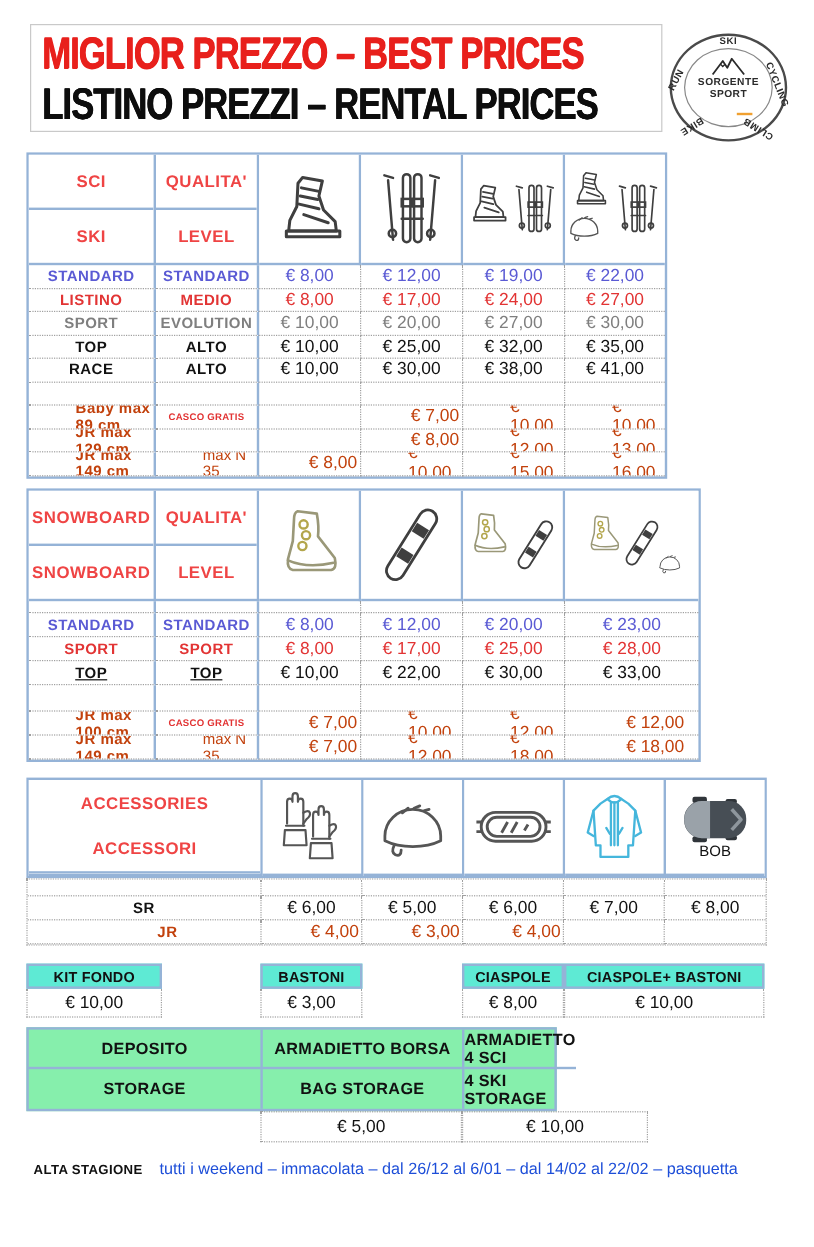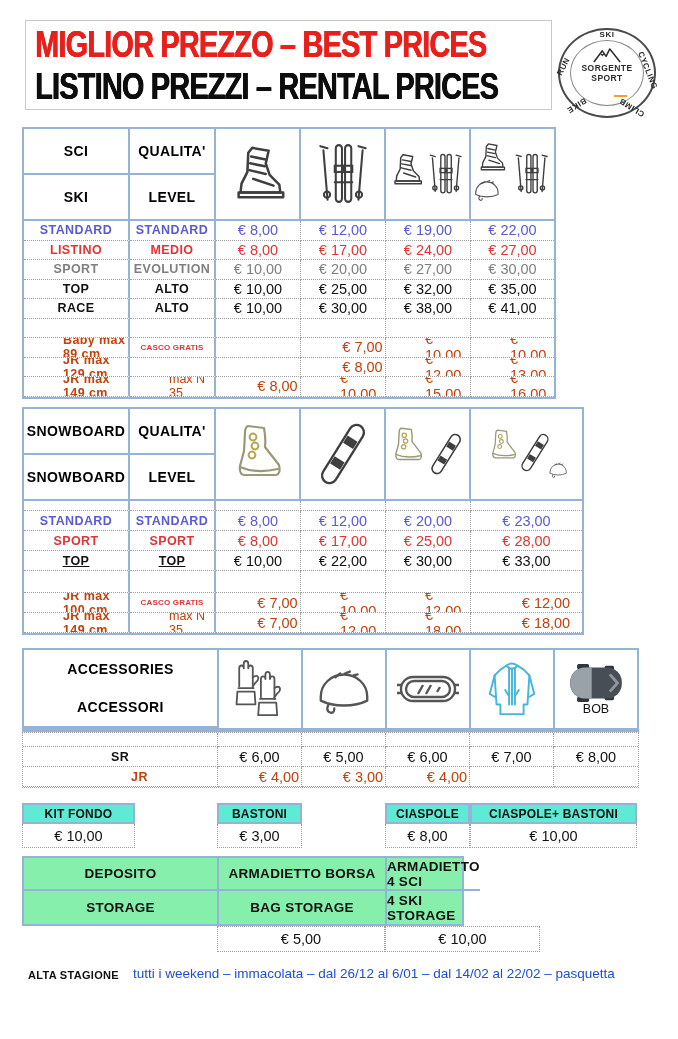--- a/index.html
+++ b/index.html
@@ -33,21 +33,21 @@
 
   
   .tbl{position:absolute;display:grid;background:#fff;border:2px solid var(--blue);box-sizing:border-box;}
   .c{border-right:1px dotted var(--dot);border-bottom:1px dotted var(--dot);
      display:flex;align-items:center;justify-content:center;overflow:hidden;box-sizing:border-box;}
   .c.last{border-right:none;}
   .hc{border-right:2px solid var(--blue);border-bottom:2px solid var(--blue);
       display:flex;align-items:center;justify-content:center;overflow:hidden;box-sizing:border-box;background:#fff;}
   .hc.last{border-right:none;}
   .hlab{flex-direction:column;padding:0;align-items:stretch;}
-  .hsub{flex:1;display:flex;align-items:center;justify-content:center;font-weight:bold;font-size:14px;color:#000000;letter-spacing:.4px;}
+  .hsub{flex:1;display:flex;align-items:center;justify-content:center;font-weight:bold;font-size:14px;color:#ef4444;letter-spacing:.4px;}
   .hsub.top{border-bottom:2px solid var(--blue);}
   .v2{border-right:2px solid var(--blue);}
   .lab{font-weight:bold;font-size:12.5px;letter-spacing:.4px;}
   .pr{font-size:14.5px;}
   .c-blue{color:#5a5ad4;}
   .c-red{color:#e23434;}
   .c-gray{color:#7f7f7f;}
   .c-black{color:#111;}
   .c-green{color:#c2410c;padding-left:39px;}
   .casco{font-size:8px;font-weight:bold;color:#e23434;letter-spacing:.2px;}

